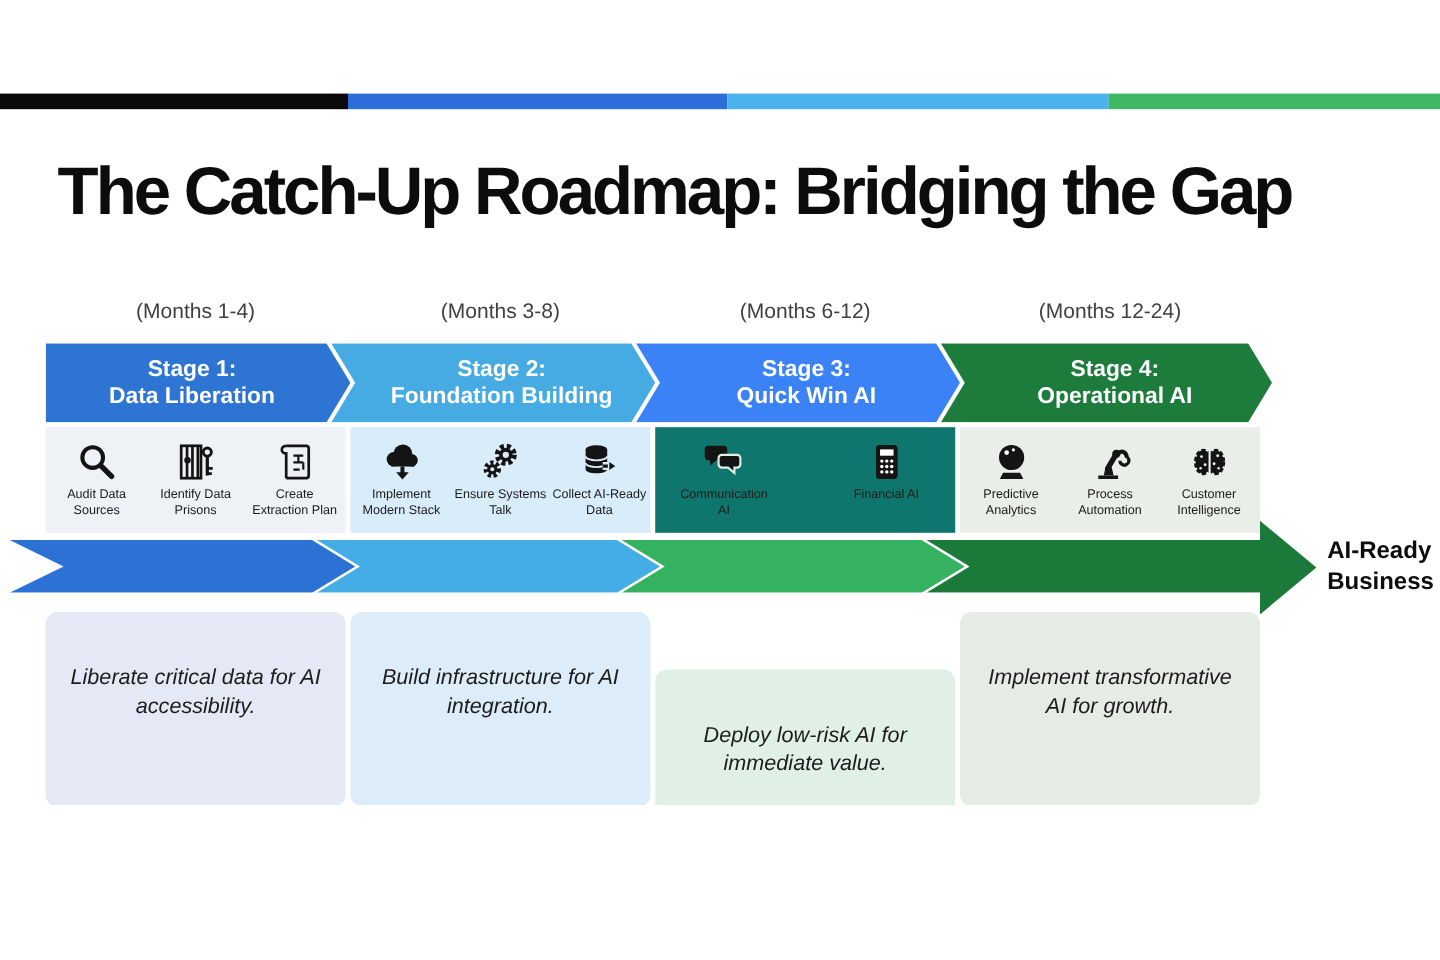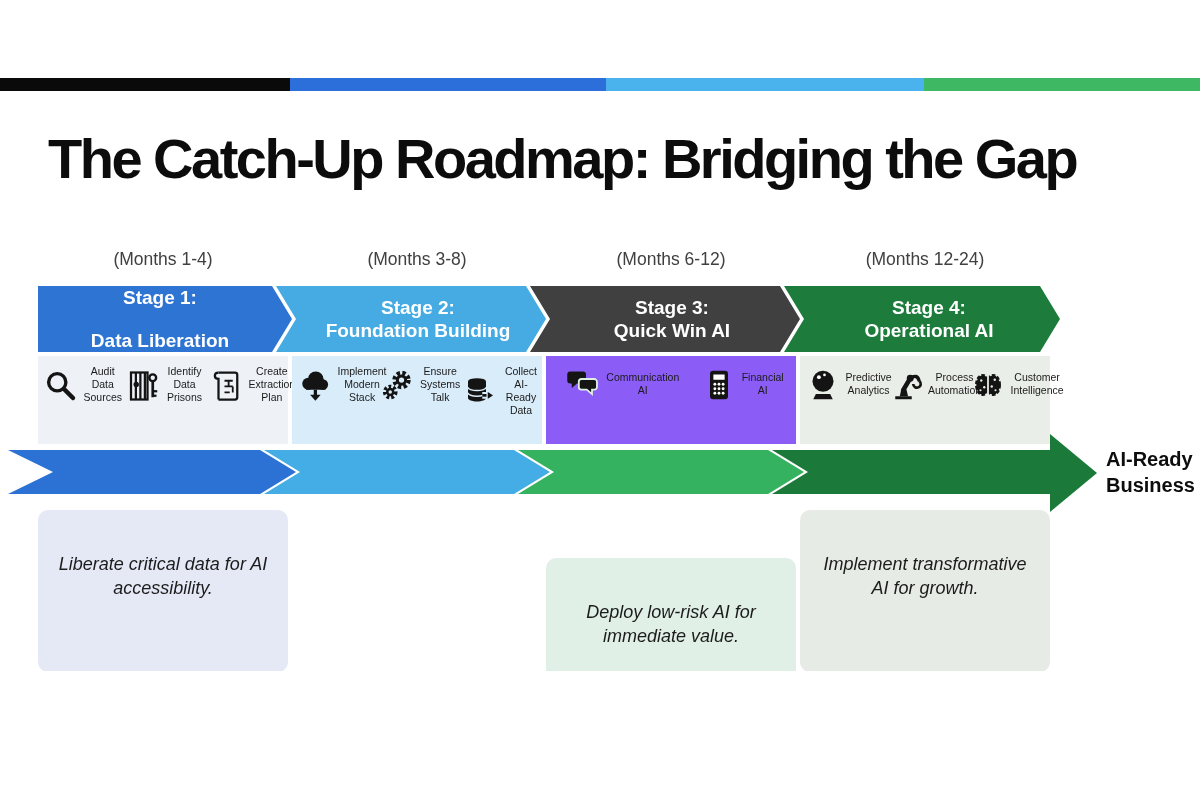--- a/index.html
+++ b/index.html
@@ -18,32 +18,32 @@
          letter-spacing:-2.5px;color:#0c0c0c;white-space:nowrap;}
 
   .months{position:absolute;top:249px;width:250px;text-align:center;
           font-size:17.5px;color:#404040;}
   .m1{left:38px;}.m2{left:292px;}.m3{left:546px;}.m4{left:800px;}
 
   
   .stage-header{position:absolute;top:286px;height:66px;color:#ffffff;font-weight:700;
        font-size:19px;line-height:23px;text-align:center;display:flex;flex-direction:column;
        justify-content:center;box-sizing:border-box;}
-  .chev-first{clip-path:polygon(0 0,calc(100% - 20px) 0,100% 50%,calc(100% - 20px) 100%,0 100%);padding-right:10px;justify-content:space-between;}
+  .chev-first{clip-path:polygon(0 0,calc(100% - 20px) 0,100% 50%,calc(100% - 20px) 100%,0 100%);padding-right:10px;}
   .chev-mid{clip-path:polygon(0 0,calc(100% - 20px) 0,100% 50%,calc(100% - 20px) 100%,0 100%,20px 50%);padding-left:14px;}
   .h1{left:38px;width:254px;}
   .h2{left:276px;width:270px;}
   .h3{left:530px;width:270px;}
   .h4{left:784px;width:276px;}
 
   
   .panel{position:absolute;top:356px;height:88px;width:250px;display:flex;
          justify-content:space-evenly;align-items:flex-start;padding-top:9px;box-sizing:border-box;}
   .p1{left:38px;}.p2{left:292px;}.p3{left:546px;}.p4{left:800px;}
-  .item{width:80px;display:flex;flex-direction:row;align-items:center;gap:3px;}
+  .item{width:80px;display:flex;flex-direction:column;align-items:center;gap:3px;}
   .icn{height:38px;display:flex;align-items:flex-end;justify-content:center;}
   .icn svg{height:36px;width:40px;}
   .lbl{font-size:10.5px;line-height:13px;text-align:center;color:#1b1b1b;}
 
   
   .bseg{position:absolute;top:450px;height:44px;}
   .b1{left:8px;width:288px;clip-path:polygon(0 0,calc(100% - 36px) 0,100% 50%,calc(100% - 36px) 100%,0 100%,45px 50%);}
   .b2{left:264px;width:286px;clip-path:polygon(0 0,calc(100% - 36px) 0,100% 50%,calc(100% - 36px) 100%,0 100%,36px 50%);}
   .b3{left:518px;width:286px;clip-path:polygon(0 0,calc(100% - 36px) 0,100% 50%,calc(100% - 36px) 100%,0 100%,36px 50%);}
   .b4{left:772px;width:282px;clip-path:polygon(0 0,100% 0,100% 100%,0 100%,36px 50%);}
@@ -83,21 +83,21 @@
   <div class="months m4">(Months 12-24)</div>
 
   <div class="stage-header chev-first h1" style="background: rgb(45, 116, 211);">
     <div>Stage 1:</div>
     <div>Data Liberation</div>
   </div>
   <div class="stage-header chev-mid h2" style="background: rgb(70, 171, 227);">
     <div>Stage 2:</div>
     <div>Foundation Building</div>
   </div>
-  <div class="stage-header chev-mid h3" style="background: #404040;">
+  <div class="stage-header chev-mid h3" style="background: #3b82f6;">
     <div>Stage 3:</div>
     <div>Quick Win AI</div>
   </div>
   <div class="stage-header chev-mid h4" style="background: rgb(29, 124, 60);">
     <div>Stage 4:</div>
     <div>Operational AI</div>
   </div>
 
   <div class="panel p1" style="background: rgb(238, 241, 246);">
     <div class="item">
@@ -171,21 +171,21 @@
             <path d="M8 25 c0 2.6 5.4 4.6 12 4.6 s12 -2 12 -4.6" fill="none" stroke="#d9ecf9" stroke-width="2"></path>
             <path d="M27 28.5 h10" stroke="#d9ecf9" stroke-width="9"></path>
             <path d="M27 28.5 h8" stroke="#141414" stroke-width="3.6"></path>
             <path d="M33.5 22.5 l9 6 -9 6z" fill="#141414" stroke="#d9ecf9" stroke-width="1.6"></path>
           </svg>
       </span>
       <span class="lbl">Collect AI-Ready Data</span>
     </div>
   </div>
 
-  <div class="panel p3" style="background: #8b5cf6; gap: 38px;">
+  <div class="panel p3" style="background: #0f766e; gap: 38px;">
     <div class="item">
       <span class="icn">
         <svg viewBox="0 0 48 48">
             <path d="M7 6 h17 a4 4 0 0 1 4 4 v8 a4 4 0 0 1 -4 4 h-8 l-7 6 v-6 h-2 a4 4 0 0 1 -4 -4 v-8 a4 4 0 0 1 4 -4z" fill="#141414"></path>
             <path d="M22 16 h17 a3.6 3.6 0 0 1 3.6 3.6 v7 a3.6 3.6 0 0 1 -3.6 3.6 h-3 v6 l-7 -6 h-7 a3.6 3.6 0 0 1 -3.6 -3.6 v-7 a3.6 3.6 0 0 1 3.6 -3.6z" fill="#141414" stroke="#def0e4" stroke-width="2.4"></path>
           </svg>
       </span>
       <span class="lbl">Communication AI</span>
     </div>
     <div class="item">
@@ -261,20 +261,23 @@
   <div class="bseg b4" style="background: rgb(27, 122, 58);"></div>
   <div class="arrowhead" style="background: rgb(27, 122, 58);"></div>
 
   <div class="outcome">
     <div>AI-Ready</div>
     <div>Business</div>
   </div>
 
   <div class="desc d1" style="background: rgb(229, 233, 246);">
     <p>Liberate critical data for AI accessibility.</p>
+  </div>
+  <div class="desc d2" style="background: rgb(220, 237, 249);">
+    <p>Build infrastructure for AI integration.</p>
   </div>
   <div class="desc d3" style="background: rgb(225, 240, 230);">
     <p>Deploy low-risk AI for immediate value.</p>
   </div>
   <div class="desc d4" style="background: rgb(231, 235, 229);">
     <p>Implement transformative AI for growth.</p>
   </div>
 
   <div class="logo">
     <span>

